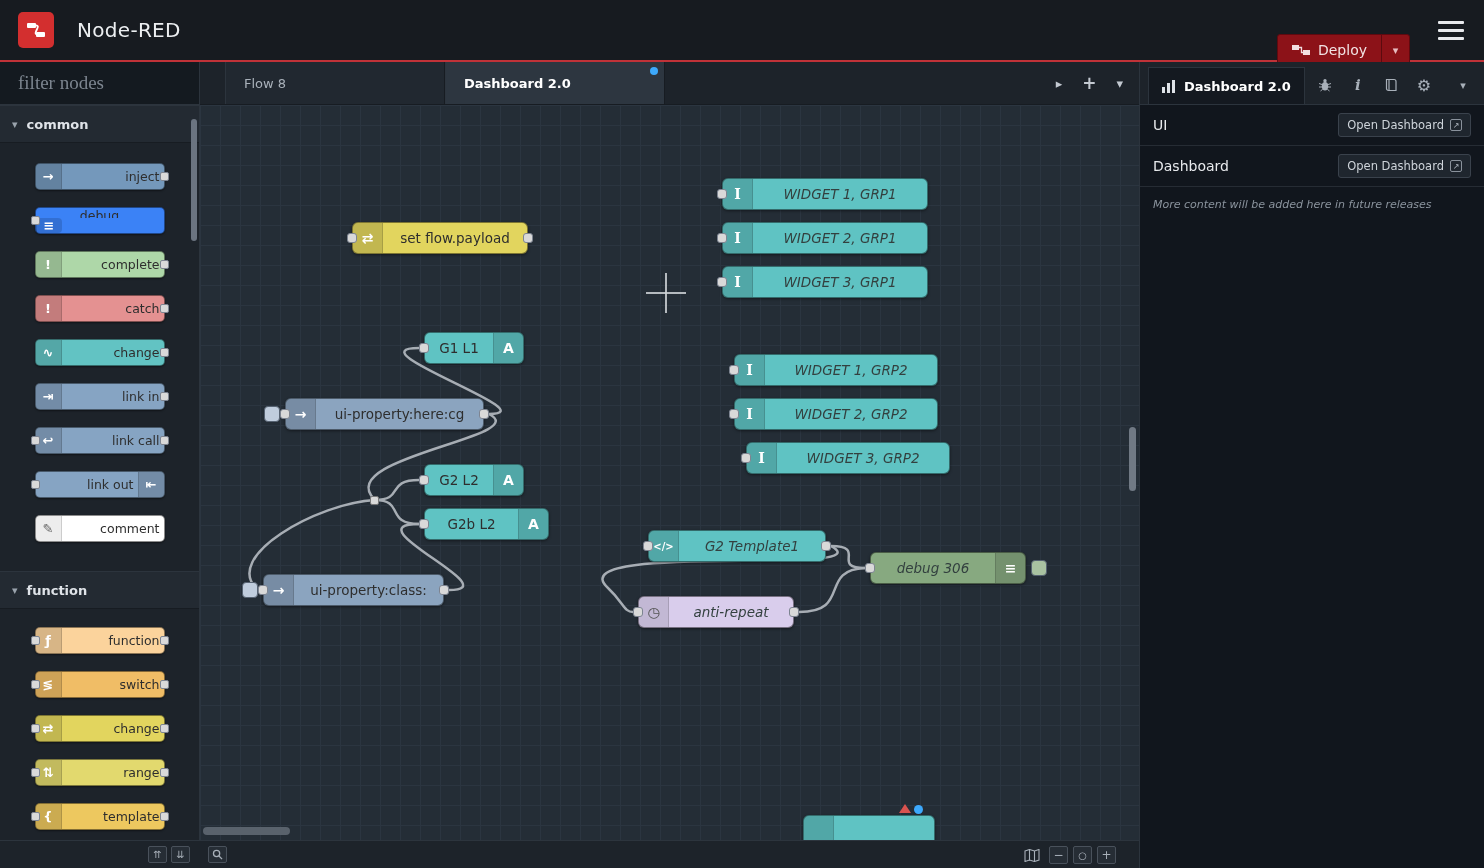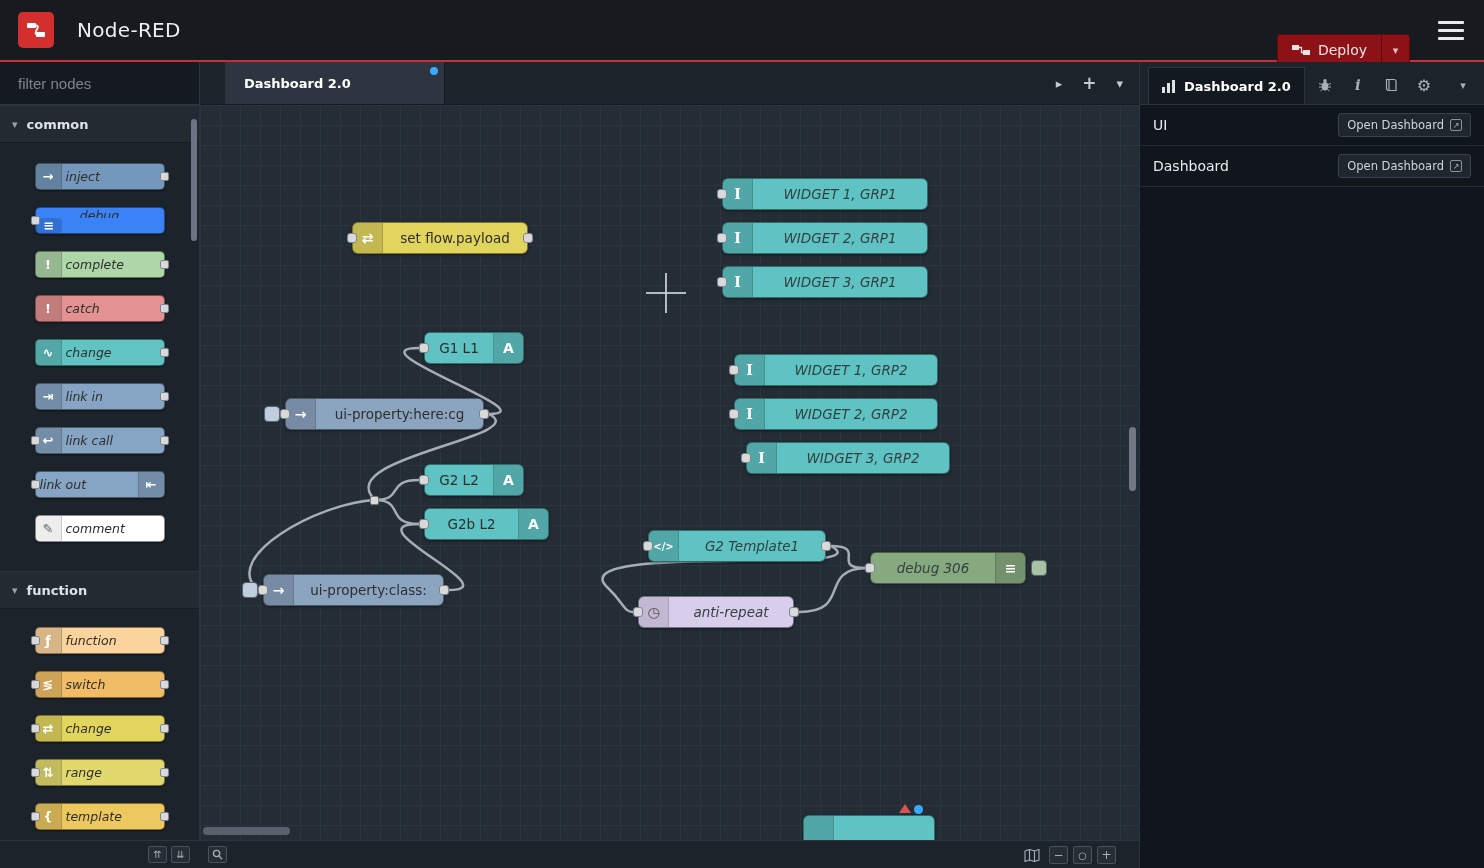--- a/index.html
+++ b/index.html
@@ -25,37 +25,37 @@
     border-right:1px solid #2c343d; display:flex; flex-direction:column; overflow:hidden; }
   .workspace { position:absolute; left:200px; top:62px; right:345px; bottom:28px; display:flex; flex-direction:column; }
   .sidebar { position:absolute; right:0; top:62px; bottom:0; width:345px; background:#11161d;
     border-left:1px solid #2c343d; display:flex; flex-direction:column; }
   .statusbar { position:absolute; left:0; bottom:0; width:1139px; height:28px; background:#1d232a;
     border-top:1px solid #2c343d; }
 
   
   .filter-row { height:43px; flex:0 0 43px; background:#141a20; border-bottom:1px solid #2c343d;
     display:flex; align-items:center; gap:6px; padding:0 10px; }
-  .filter-row input { flex:1; background:transparent; border:none; outline:none; color:#cfd5db; font-size:15px; font-family:Liberation Sans, sans-serif; }
+  .filter-row input { flex:1; background:transparent; border:none; outline:none; color:#cfd5db; font-size:19px; font-family:Liberation Serif, serif; }
   .filter-row input::placeholder { color:#7c858f; }
   .pal-scroll { flex:1; position:relative; overflow:hidden; }
   .pcat { height:38px; display:flex; align-items:center; gap:9px; padding:0 12px; background:#232a32;
     border-top:1px solid #2c343d; border-bottom:1px solid #171c22; cursor:pointer; }
   .pcat .chev { color:#9aa3ad; font-size:11px; }
   .pcat-lbl { color:#dfe3e8; font-size:13px; font-weight:bold; }
   .plist { padding:20px 0 12px 0; }
   .plist.second { padding-top:18px; }
   .pnode { position:relative; width:130px; height:27px; margin:0 auto 17px auto; border:1px solid rgba(0,0,0,.45);
     border-radius:5px; display:flex; align-items:center; font-size:12.5px; color:#2e2e2e;
     box-shadow:0 1px 2px rgba(0,0,0,.45); cursor:grab; }
   .icon-area { width:26px; align-self:stretch; display:flex; align-items:center; justify-content:center;
     background:rgba(0,0,0,.14); border-right:1px solid rgba(0,0,0,.14); border-radius:4px 0 0 4px;
     color:#fff; font-weight:bold; font-size:13px; }
   .icon-area.ir { border-right:none; border-left:1px solid rgba(0,0,0,.14); border-radius:0 4px 4px 0; }
-  .plbl { flex:1; text-align:left; padding:0 4px; white-space:nowrap; overflow:hidden;font-style:italic; }
+  .plbl { flex:1; text-align:right; padding:0 4px; white-space:nowrap; overflow:hidden; }
   .pport { position:absolute; width:9px; height:9px; top:50%; margin-top:-4.5px; background:#d9d9d9;
     border:1px solid #7d8491; border-radius:2px; }
   .pport.in { left:-5px; } .pport.out { right:-5px; }
   .pal-sb { position:absolute; right:2px; top:7px; width:6px; height:122px; background:#6b7480; border-radius:3px; }
 
   
   .tabbar { height:43px; flex:0 0 43px; background:#1d232a; border-bottom:1px solid #171c22;
     display:flex; align-items:stretch; padding-left:25px; position:relative; }
   .tab { width:220px; display:flex; align-items:center; padding-left:18px; position:relative;
     background:#212830; border-right:1px solid #171c22; border-left:1px solid #2c343d;
@@ -256,20 +256,23 @@
           <span class="pport in"></span>
           <span class="pport out"></span>
         </div>
       </div>
     </div>
     <div class="pal-sb" style="position:absolute;right:2px;top:57px;"></div>
   </aside>
 
   <div class="workspace">
     <div class="tabbar">
+      <div class="tab">
+        <span>Flow 8</span>
+      </div>
       <div class="tab active">
         <span>Dashboard 2.0</span>
         <span class="dot" style="background: rgb(61, 169, 252);"></span>
       </div>
       <div class="tab-controls">
         <span class="tctrl">▸</span>
         <span class="tctrl plus">+</span>
         <span class="tctrl">▾</span>
       </div>
     </div>
@@ -434,20 +437,21 @@
           <span class="extbox">↗</span>
         </button>
       </div>
       <div class="srow">
         <span class="srow-lbl">Dashboard</span>
         <button class="open-btn">
           <span>Open Dashboard</span>
           <span class="extbox">↗</span>
         </button>
       </div>
+      <div class="side-note">More content will be added here in future releases</div>
     </div>
   </aside>
 
   <div class="statusbar">
     <div class="collapse-group">
       <div class="sqbtn">⇈</div>
       <div class="sqbtn">⇊</div>
     </div>
     <div class="sqbtn search-btn">
       <svg class="ic" width="11" height="11" viewBox="0 0 12 12">

